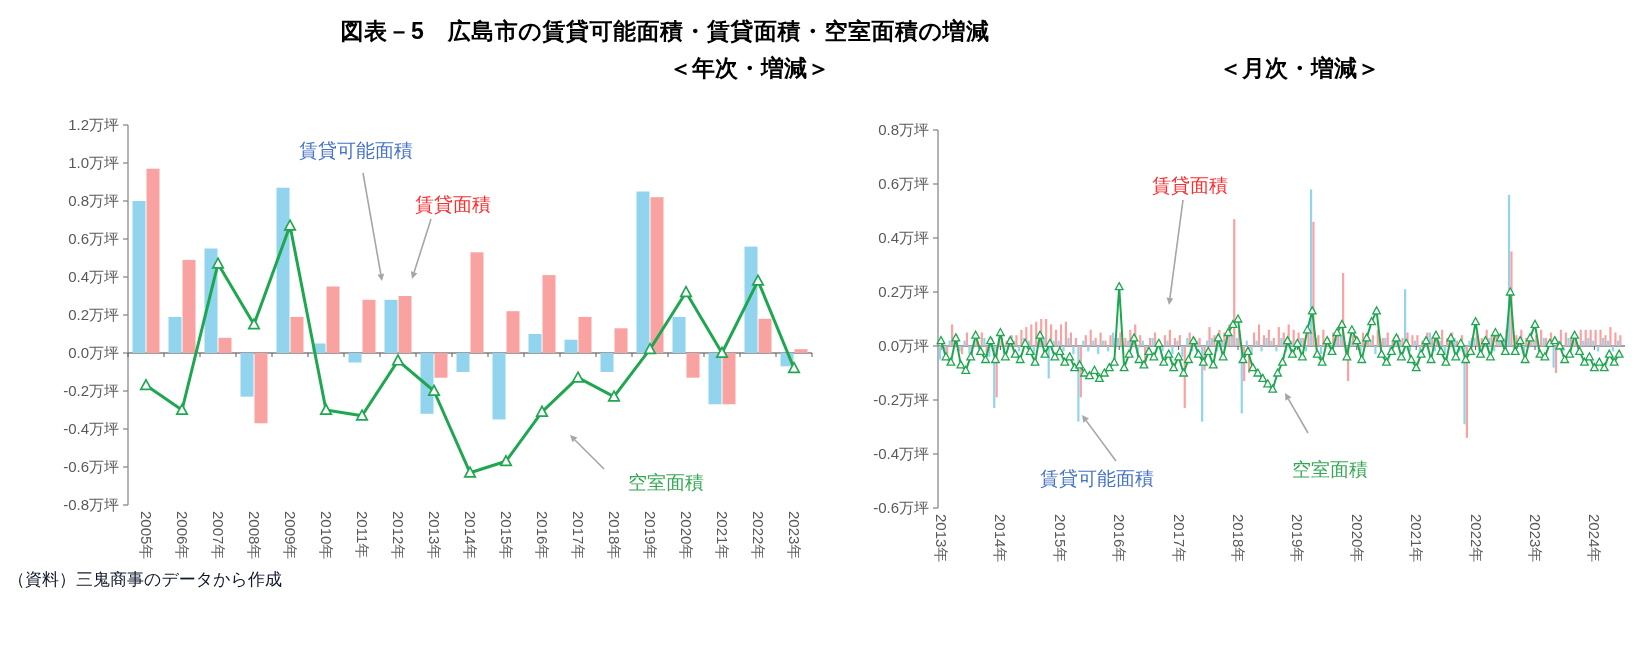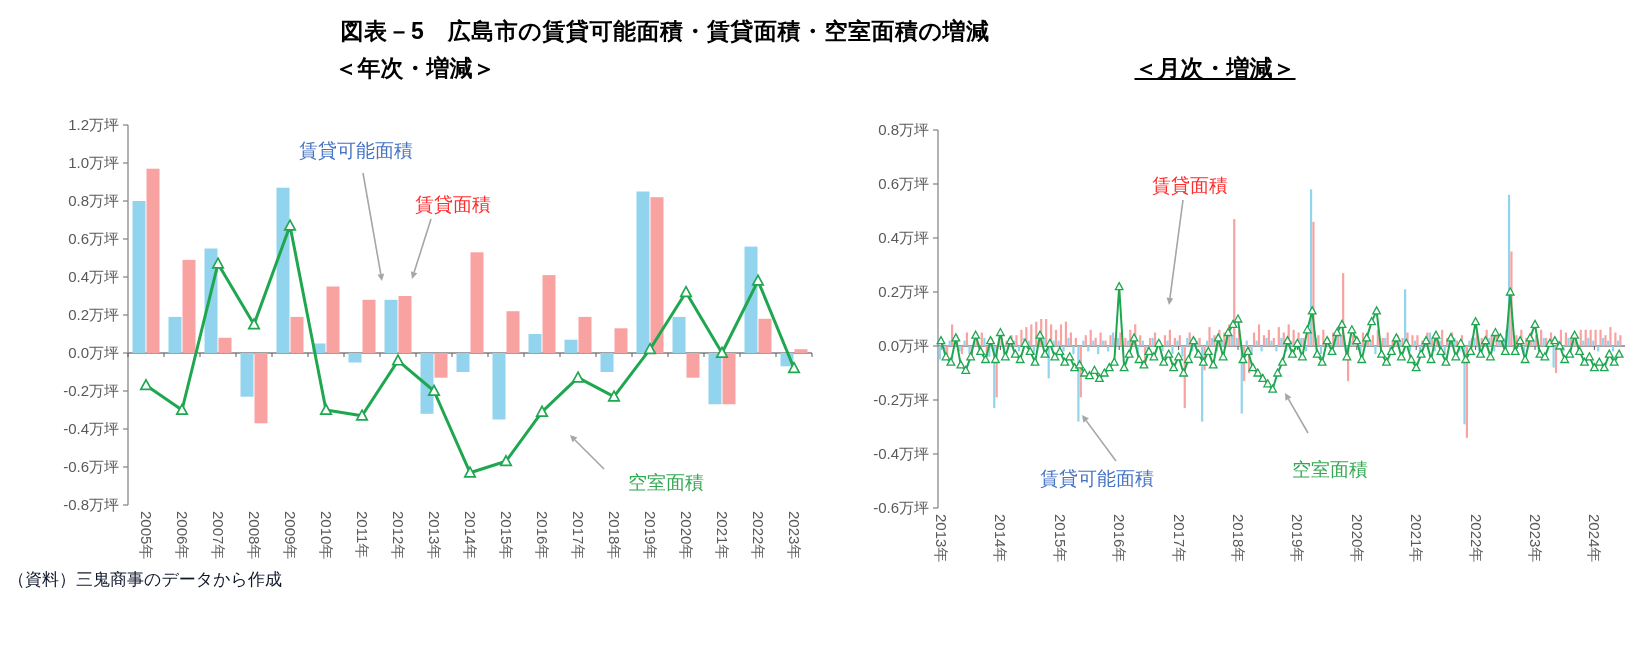--- a/index.html
+++ b/index.html
@@ -1,22 +1,22 @@
 <!DOCTYPE html>
 <html><head>
 <meta charset="utf-8">
 <style>
   html,body{margin:0;padding:0;background:#fff;}
   .canvas{position:relative;width:1643px;height:651px;background:#ffffff;overflow:hidden;
           font-family:"Liberation Sans","DejaVu Sans",sans-serif;}
   .main-title{position:absolute;left:0;top:16px;width:1330px;text-align:center;
               font-size:23px;font-weight:bold;color:#000;letter-spacing:0.5px;}
-  .subtitle{position:absolute;top:53px;font-size:23px;font-weight:bold;color:#000;text-align:center;}
+  .subtitle{position:absolute;top:53px;font-size:23px;font-weight:bold;color:#000;text-align:right;}
   .subtitle.left{left:0;width:830px;}
-  .subtitle.right{left:1050px;width:330px;text-decoration:underline;}
+  .subtitle.right{left:1050px;width:330px;}
   .source{position:absolute;left:8px;top:568px;font-size:17px;color:#0f172a;}
   svg{position:absolute;top:95px;}
   #annual-svg{left:0;}
   #monthly-svg{left:850px;}
 </style>
 </head>
 <body>
 
 <div class="canvas">
   <div class="main-title">図表－5　広島市の賃貸可能面積・賃貸面積・空室面積の増減</div>

